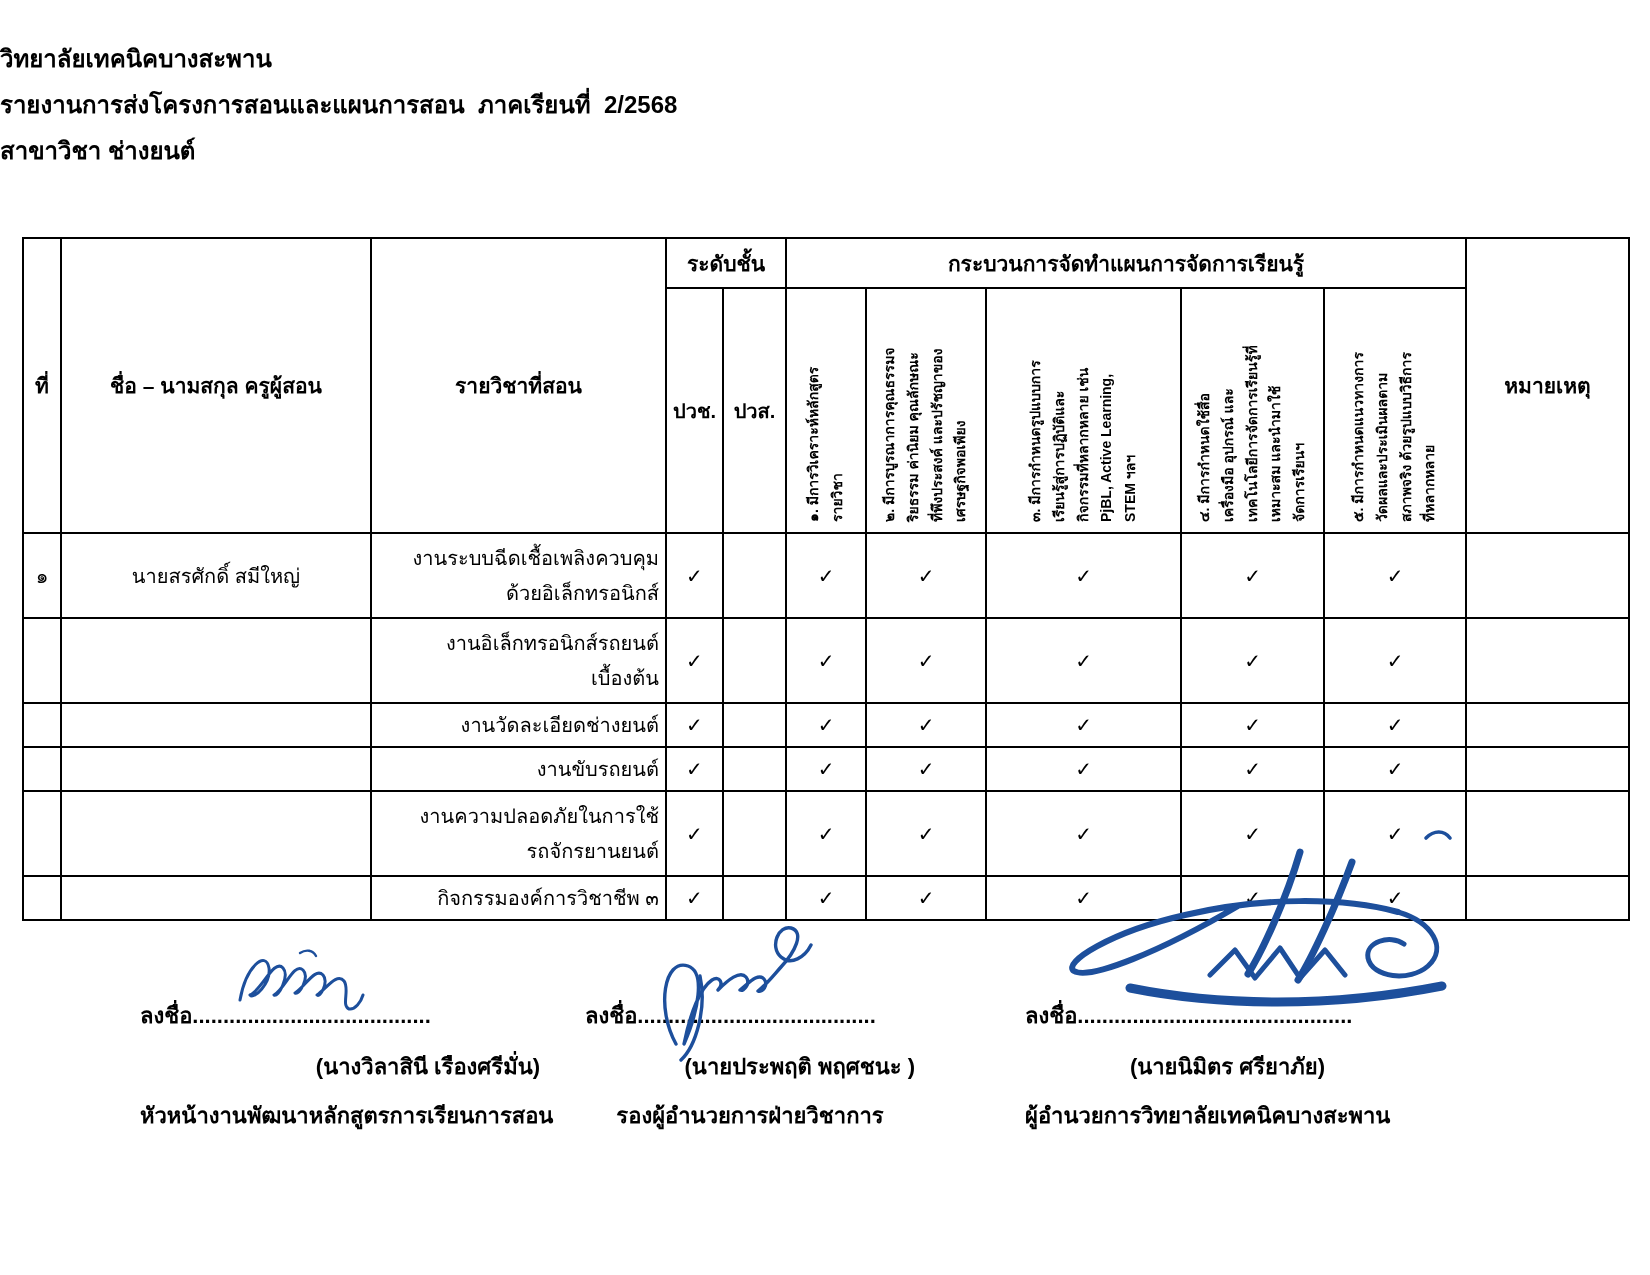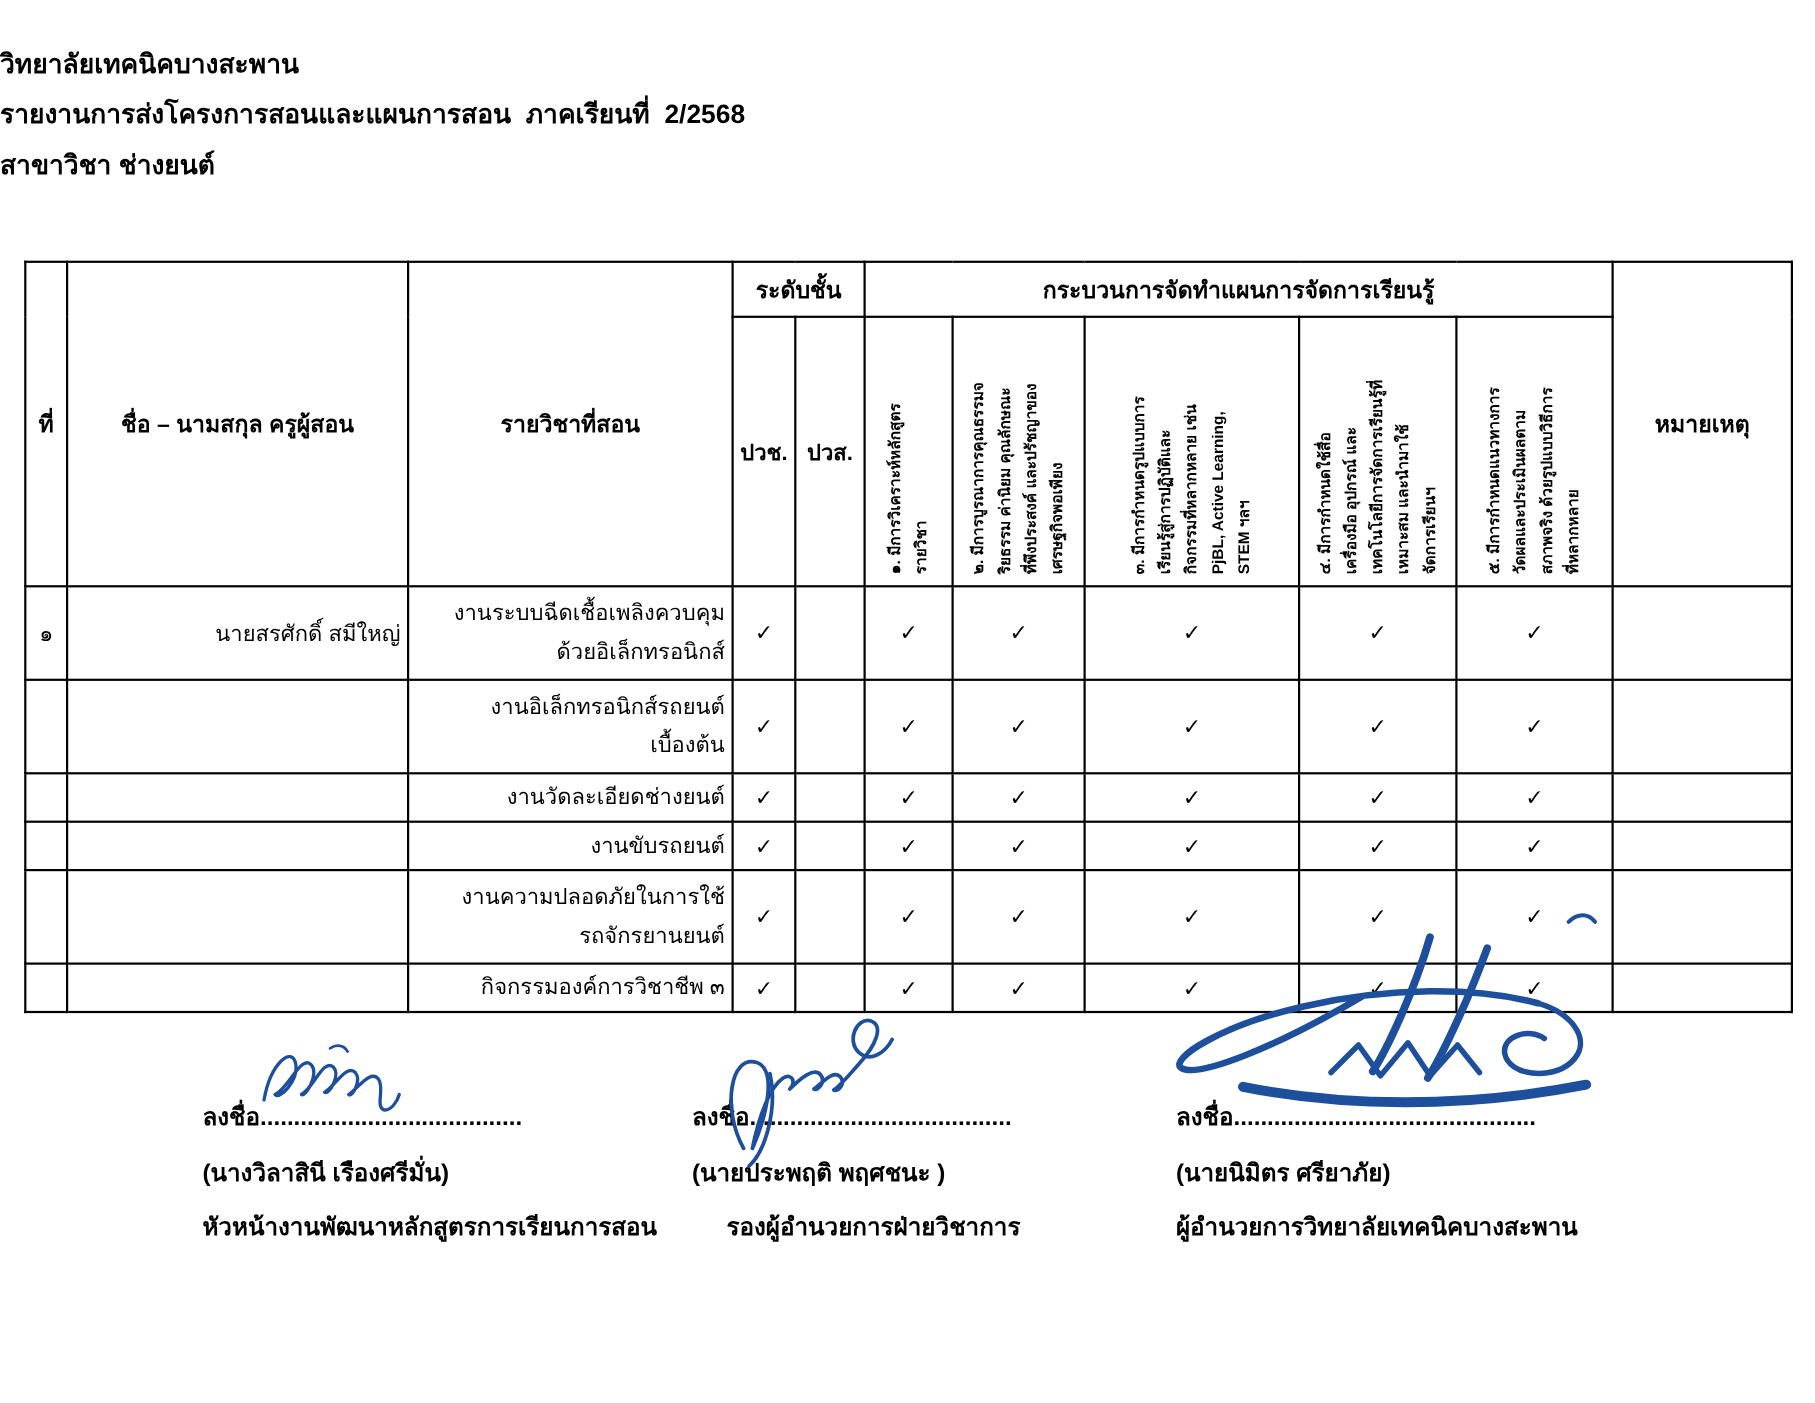--- a/index.html
+++ b/index.html
@@ -30,31 +30,31 @@
   .rotbox{
     display:inline-block;
     writing-mode:vertical-rl;
     transform:rotate(180deg);
     white-space:pre-line;
     height:228px;
     font-weight:700;font-size:14px;line-height:1.7;
     text-align:left;
   }
   td.c-no{text-align:center;font-size:20px;}
-  td.c-teacher{text-align:right;padding-left:10px;vertical-align:middle;}
+  td.c-teacher{text-align:center;padding-left:10px;vertical-align:middle;}
   td.c-subject{text-align:right;padding-left:8px;white-space:pre-line;line-height:35px;}
   td.c-check{text-align:center;font-size:24px;font-weight:400;}
   tr.row-tall{height:85px;}
   tr.row-short{height:44px;}
 
   
   .sig-area{position:absolute;top:0;left:0;width:100%;height:100%;}
-  .sig-block{position:absolute;text-align:left;margin-left:44px;}
+  .sig-block{position:absolute;text-align:left;}
   .sig-line{font-size:22px;font-weight:700;white-space:nowrap;}
-  .sig-name{font-size:22px;font-weight:700;text-align:left;margin-top:16px;white-space:nowrap;}
+  .sig-name{font-size:22px;font-weight:700;text-align:right;margin-top:16px;white-space:nowrap;}
   .sig-title{font-size:22px;font-weight:700;text-align:center;margin-top:14px;white-space:nowrap;}
   svg.sig-overlay{position:absolute;inset:0;pointer-events:none;}
   svg.sig-overlay path{fill:none;stroke-linecap:round;stroke-linejoin:round;}
 </style>
 </head>
 <body>
 
 <div class="page">
 
   <div class="doc-header">

